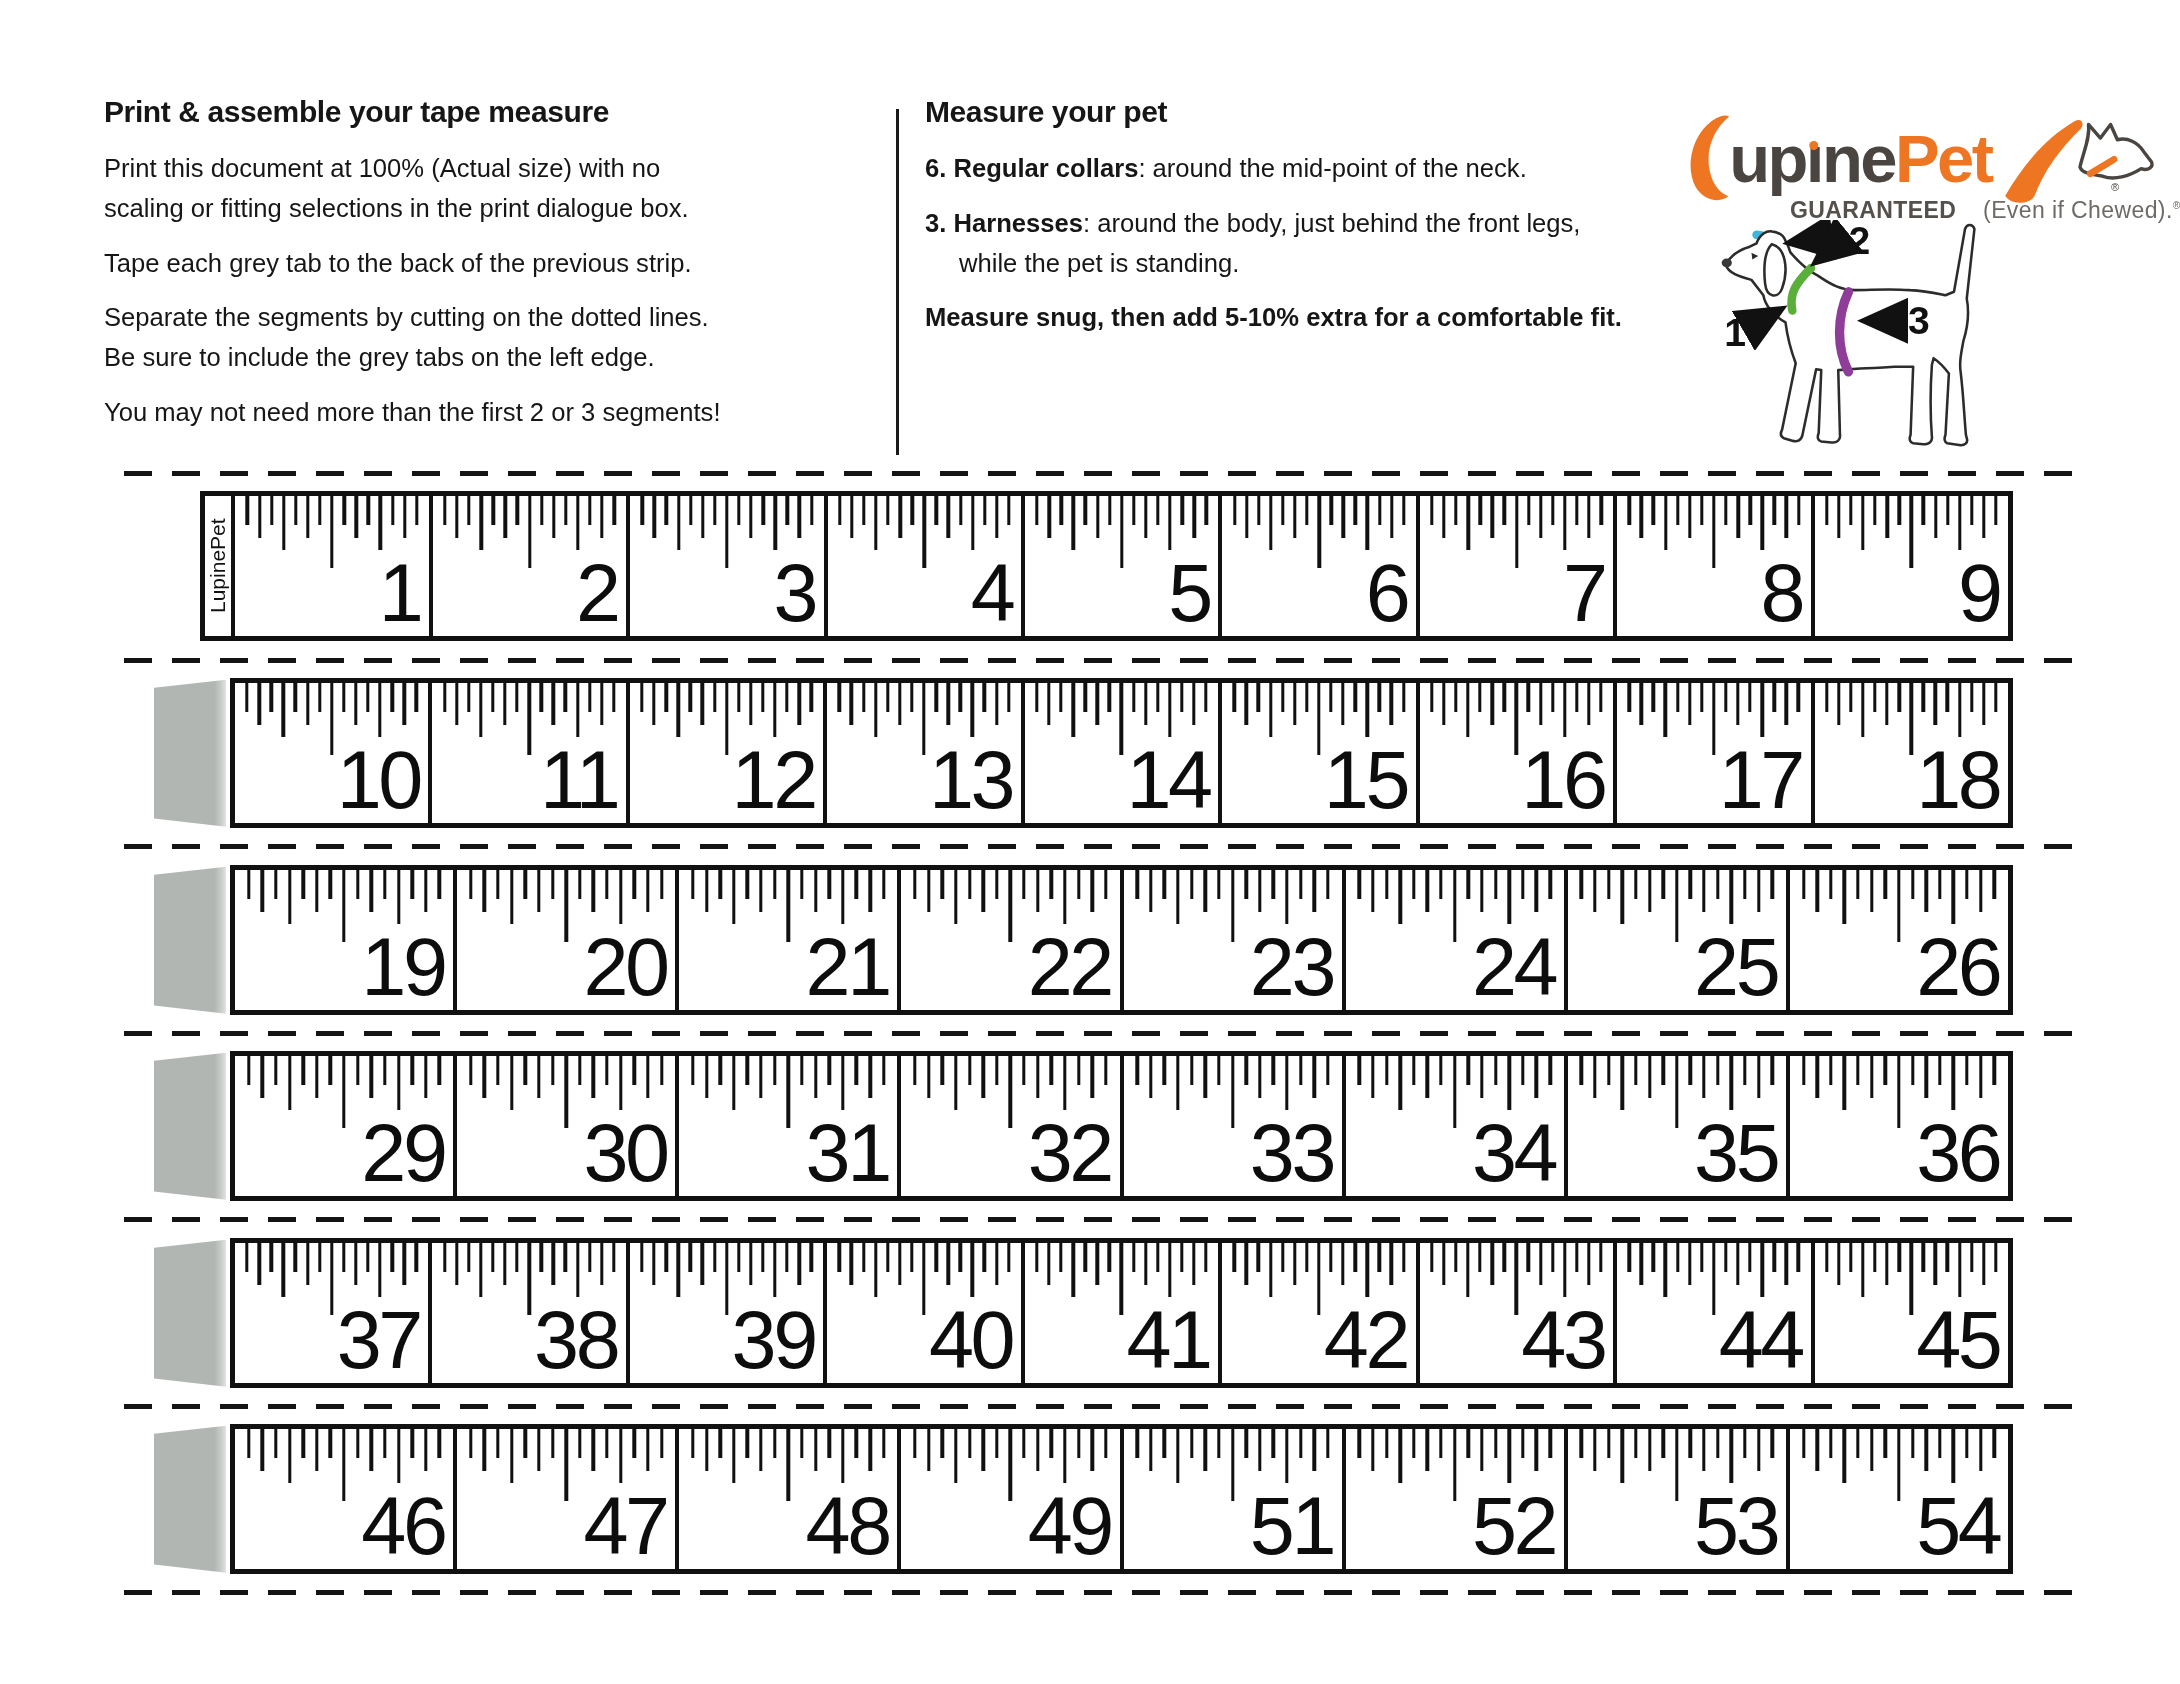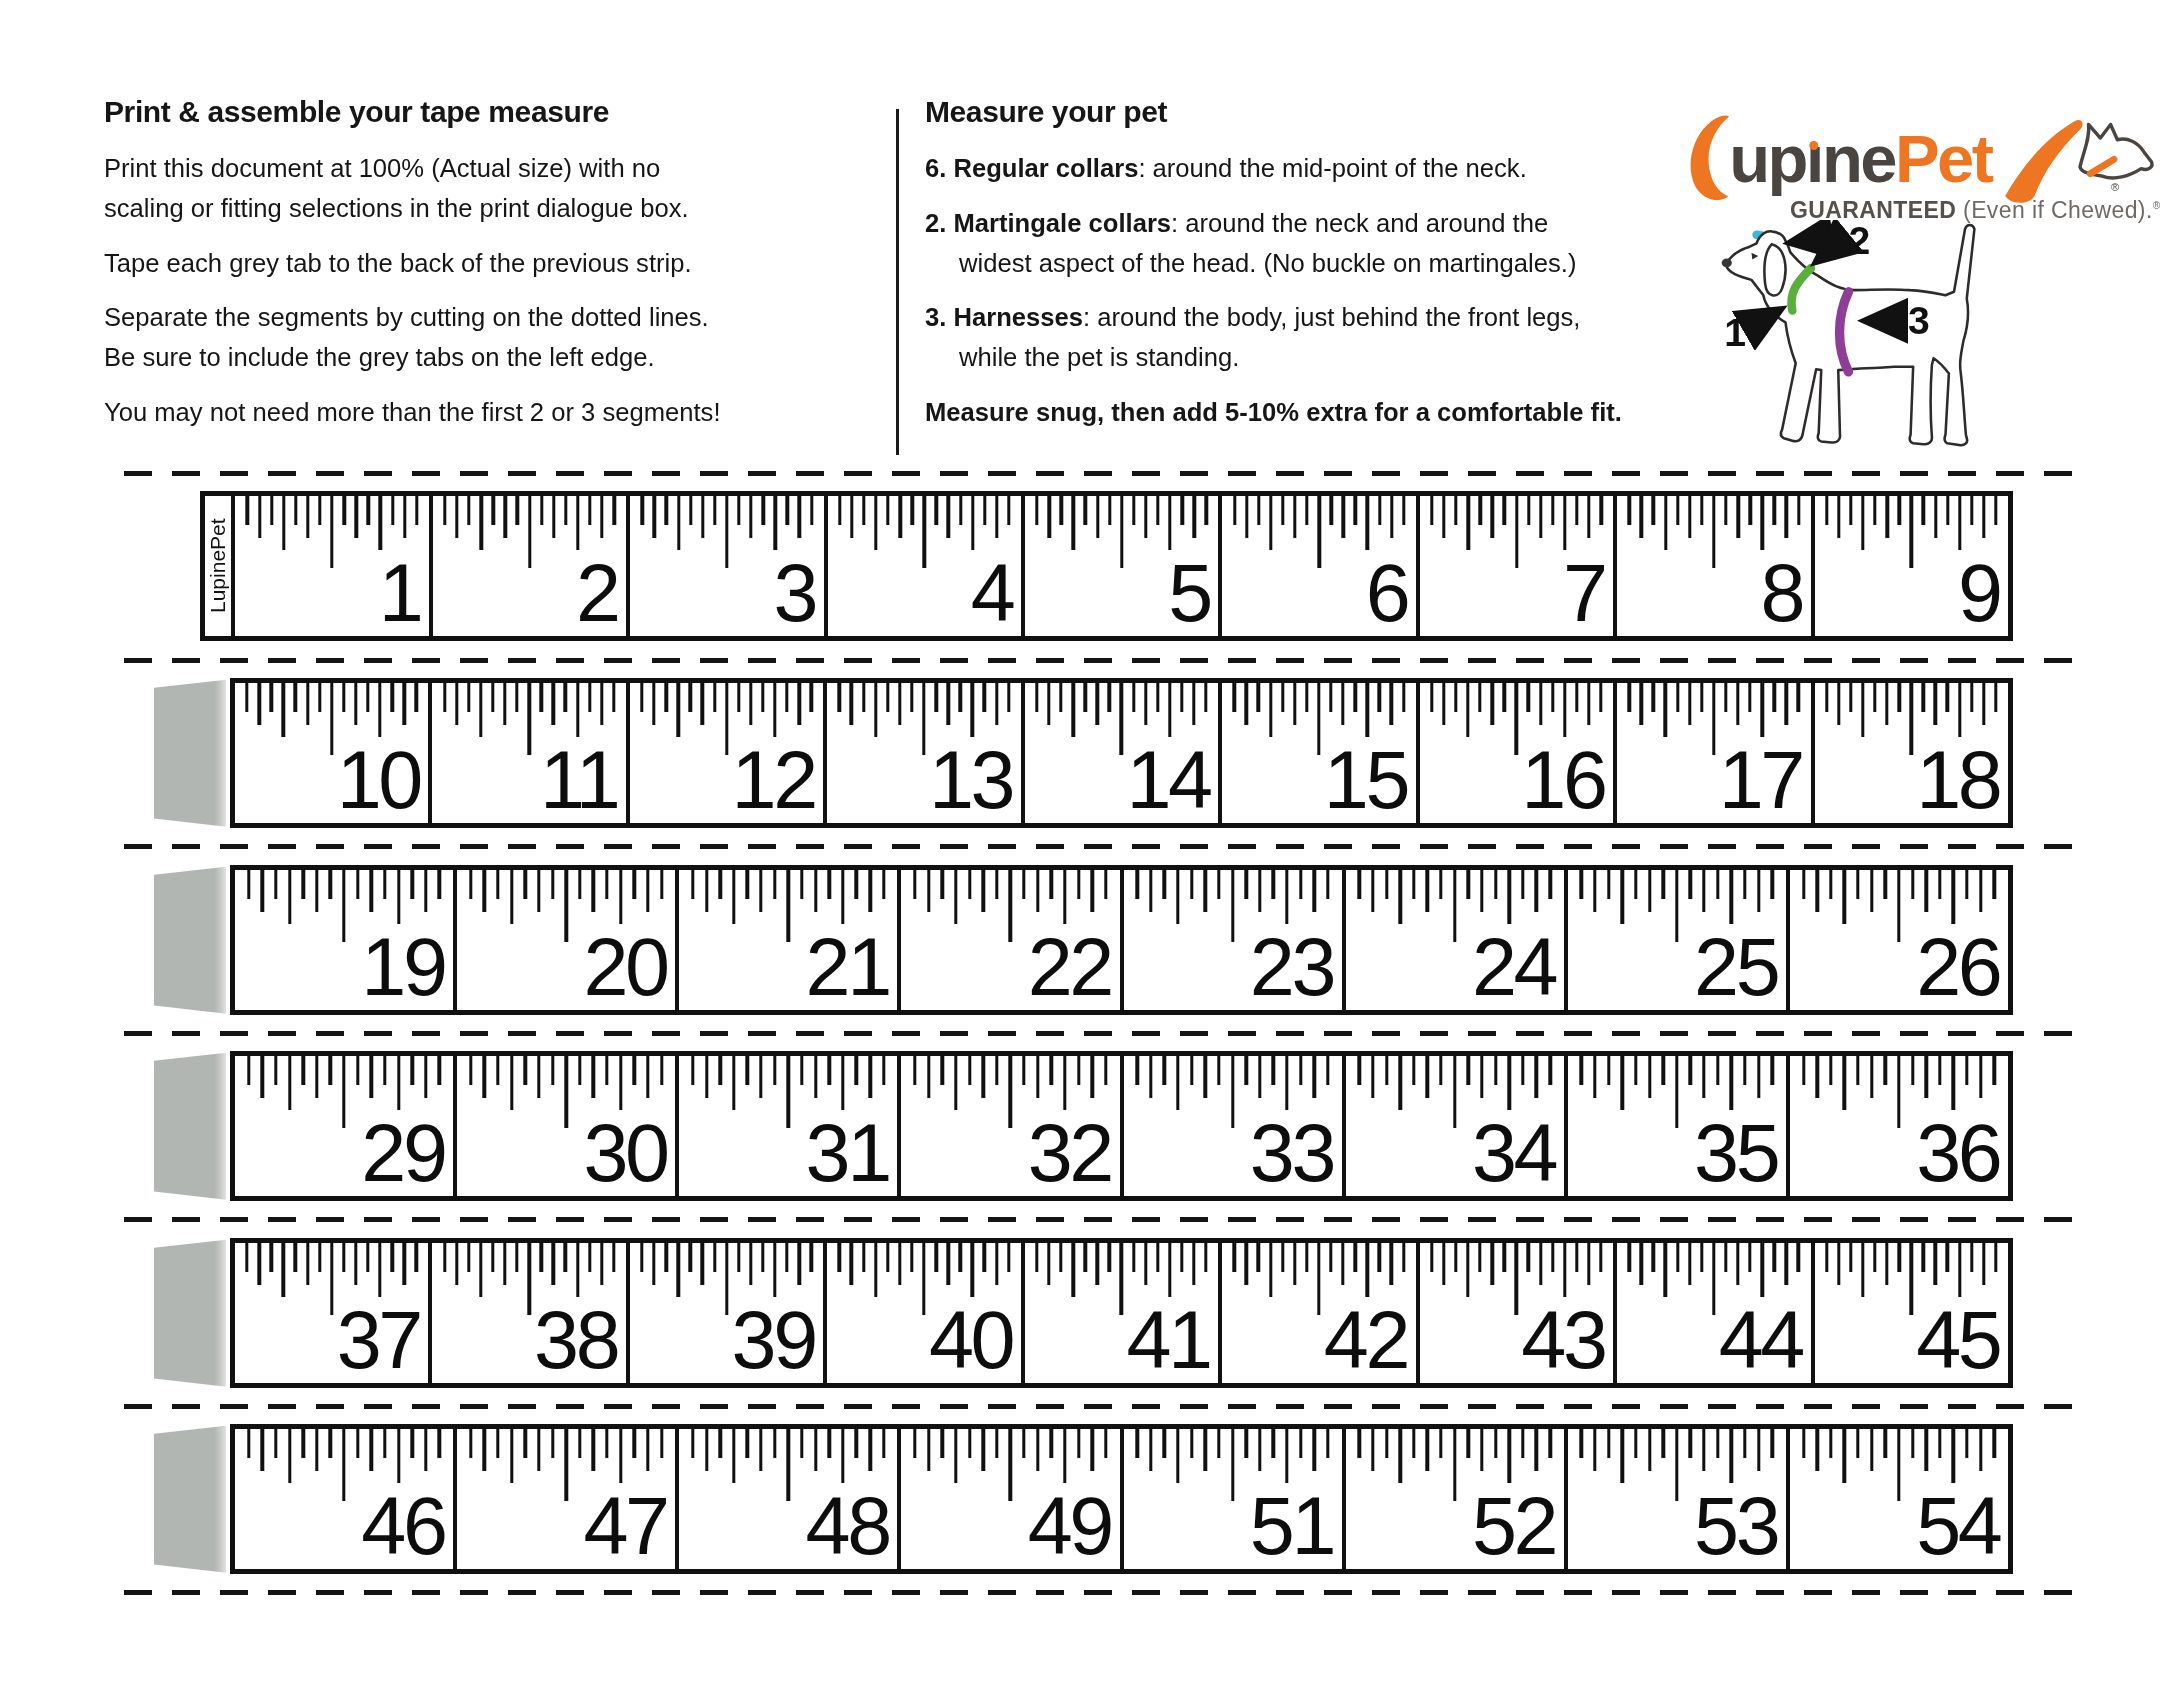--- a/index.html
+++ b/index.html
@@ -67,43 +67,41 @@
     <p>Separate the segments by cutting on the dotted lines.
 Be sure to include the grey tabs on the left edge.</p>
     <p>You may not need more than the first 2 or 3 segments!</p>
   </div>
 
   <div id="divider"></div>
 
   <div class="txtblock" id="mid-block">
     <h2>Measure your pet</h2>
     <p class="hang"><span class="lead">6. Regular collars</span><span>: around the mid-point of the neck.</span></p>
-    <p class="hang"><span class="lead">2. Martingale collars</span><span>: around the neck and around the
-widest aspect of the head. (No buckle on martingales.)</span></p>
     <p class="hang"><span class="lead">3. Harnesses</span><span>: around the body, just behind the front legs,
 while the pet is standing.</span></p>
     <p class="note">Measure snug, then add 5-10% extra for a comfortable fit.</p>
   </div>
 
   <div id="logo">
     <svg width="51" height="90" viewBox="0 0 60 106">
       <path d="M52 3 C32 20,22 46,31 74 C35 86,43 94,51 97 C40 106,21 101,12 85 C1 64,7 31,26 13 C34 5,46 -1,52 3 Z" fill="#ee7623"></path>
     </svg>
     <div class="word" style="margin-left:-6.8px;">
       <span style="color:#4a4540;">up</span><span class="ino" style="color:#4a4540;">ı</span><span style="color:#4a4540;">ne</span><span style="color:#ee7623;">Pet</span>
     </div>
     <svg width="170" height="94" viewBox="0 0 200 110" style="margin-left:3.4px;">
       <path d="M12 96 C34 58,60 28,94 8 C101 4,106 10,101 17 C76 41,57 68,47 95 C42 107,18 107,12 96 Z" fill="#ee7623"></path>
       <path fill="none" stroke-width="4" stroke-linejoin="round" stroke-linecap="round" d="M100 62 C104 44,112 28,110 12 L124 28 L136 12 L144 30 C156 27,168 33,175 44 L184 56 C187 62,180 67,172 64 C158 73,140 78,127 73 C113 71,102 69,100 62 Z" stroke="#4a4540"></path>
       <path fill="none" stroke-width="8" stroke-linecap="round" d="M112 70 L140 53" stroke="#ee7623"></path>
     </svg>
   </div>
   <span id="logo-reg">®</span>
   <div id="tagline">
-    <span class="tbold" style="color:#55504b;">GUARANTEED</span><span class="treg" style="color:#6f6a66;"> (Even if Chewed).</span><sup style="color:#6f6a66;">®</sup>
+    <span class="tbold" style="color:#55504b;">GUARANTEED</span><span class="treg" style="color:#6f6a66;margin-left:20px;"> (Even if Chewed).</span><sup style="color:#6f6a66;">®</sup>
   </div>
 
   <svg id="diagram" width="400" height="290" viewBox="0 0 470 340">
     <defs>
       <marker id="ah" markerWidth="10" markerHeight="9" refX="8" refY="4.5" orient="auto">
         <path d="M0 0 L10 4.5 L0 9 Z" fill="#111"></path>
       </marker>
     </defs>
 
     <path fill="none" stroke-width="10" stroke-linecap="round" d="M50 17 C72 18,84 46,76 86" stroke="#3fb5da"></path>

